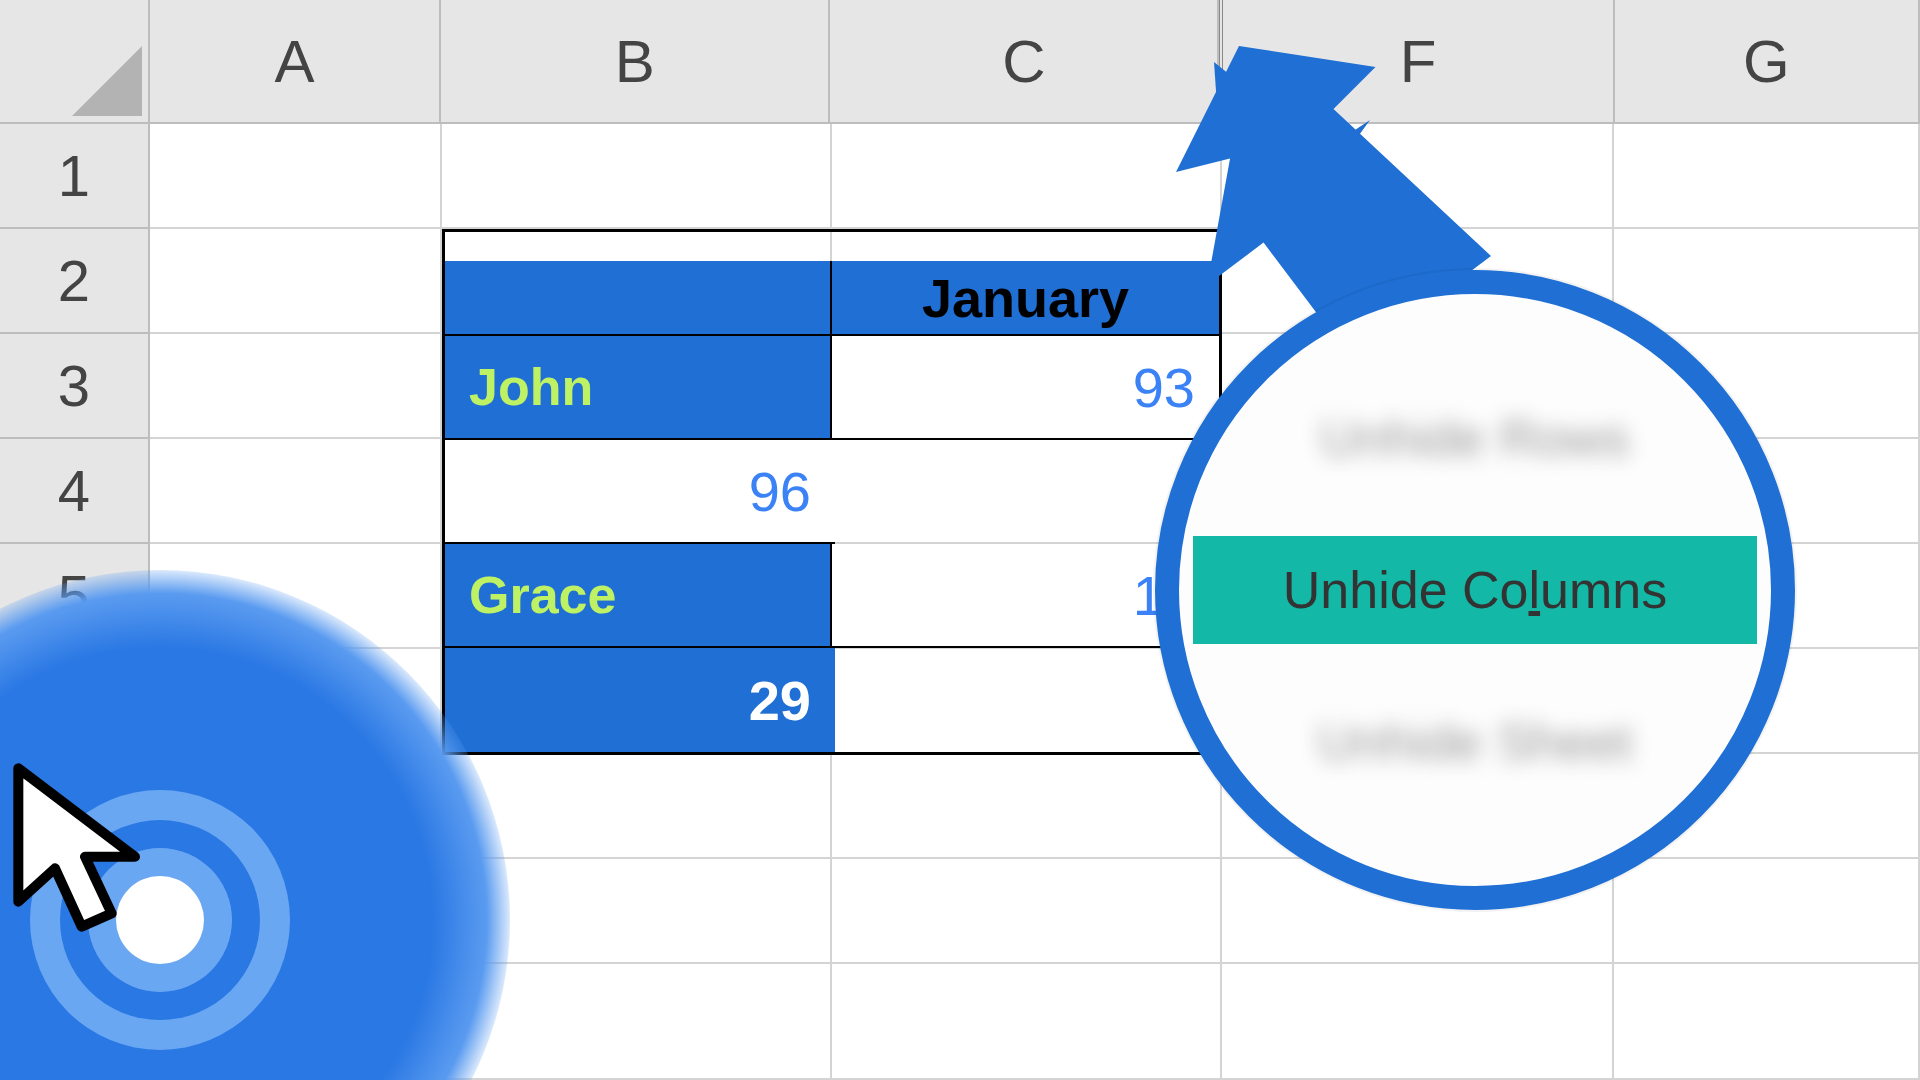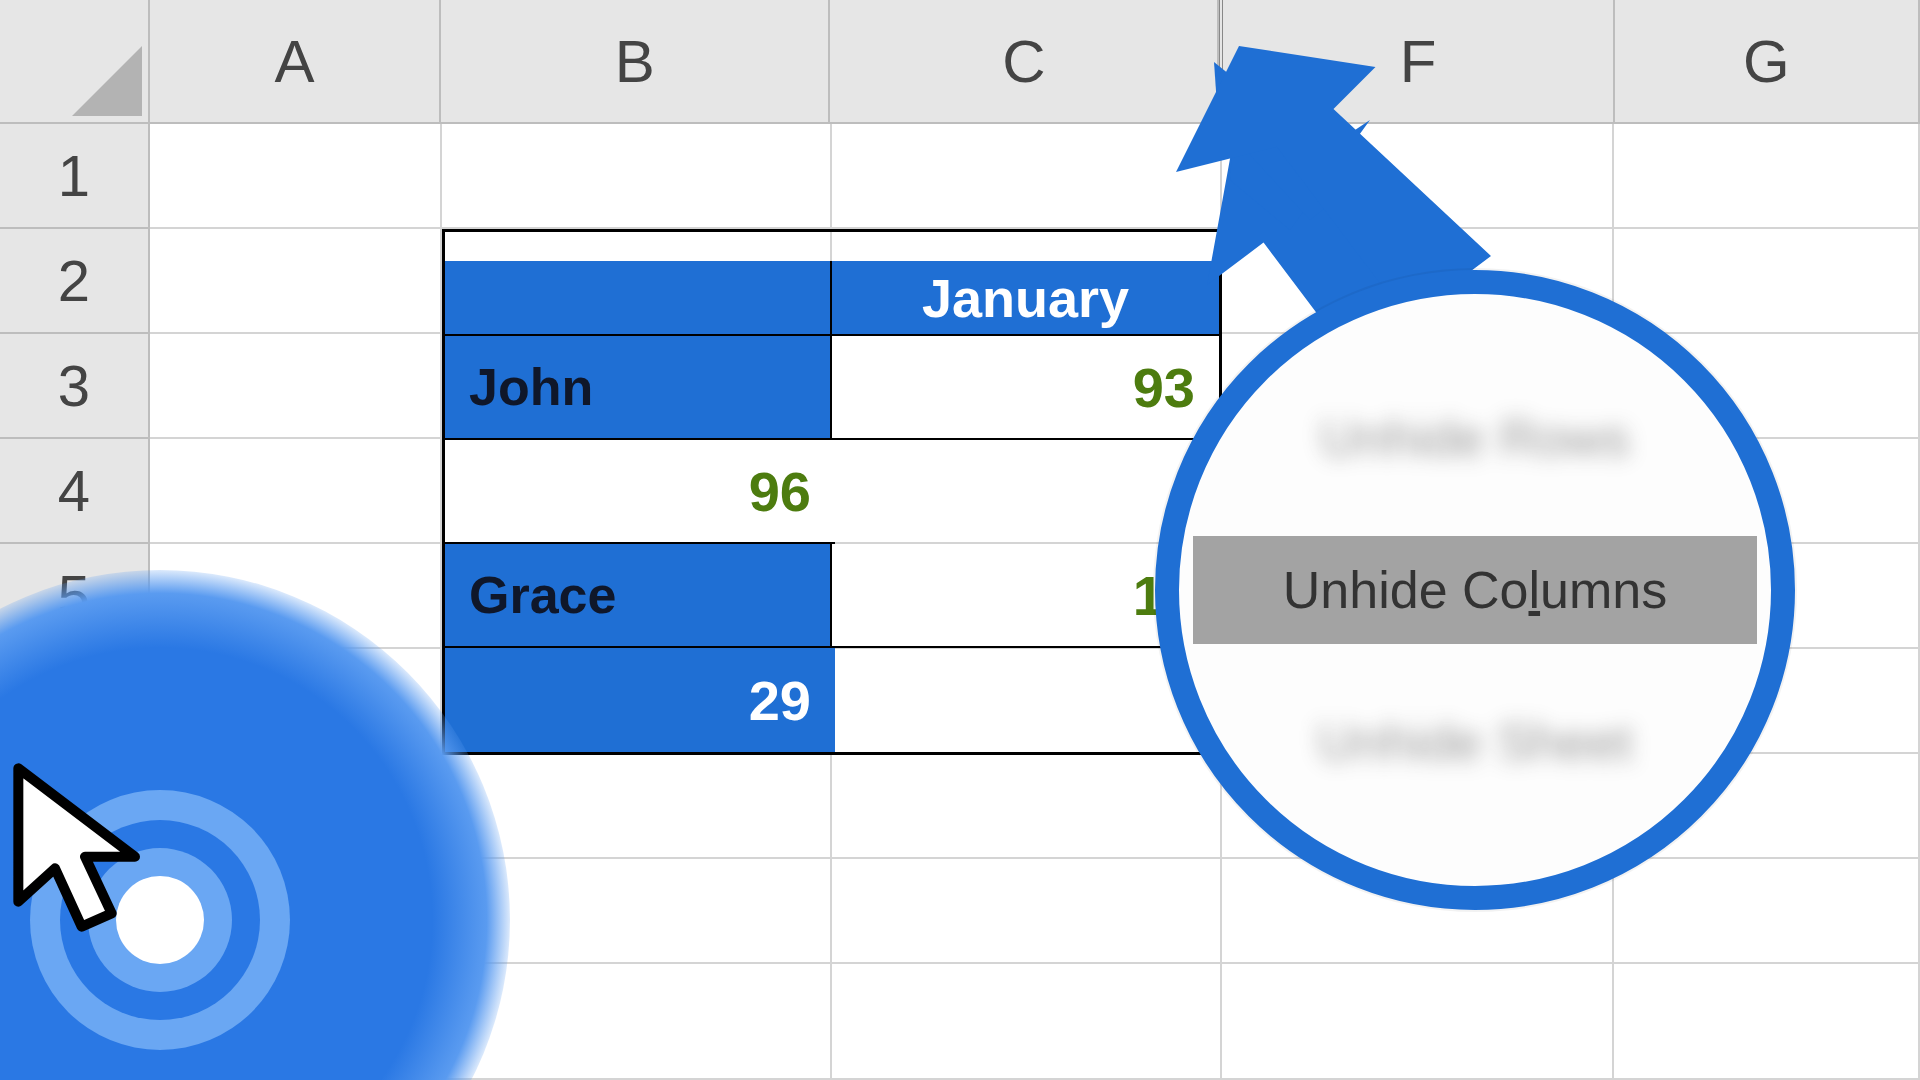--- a/index.html
+++ b/index.html
@@ -35,33 +35,33 @@
   .gcol-G { width: 306px; }
   .grid-rows { position: absolute; inset: 0; display: flex; flex-direction: column; pointer-events: none; }
   .grow { height: 105px; border-bottom: 2px solid #d4d4d4; }
   
   
   .data-table { position: absolute; top: 105px; left: 292px; width: 780px; border: 3px solid #000; }
   .drow { display: flex; height: 104px; }
   .dcell { display: flex; align-items: center; font-size: 52px; font-weight: bold; padding: 0 24px; border-right: 2px solid #000; border-bottom: 2px solid #000; }
   .dcell:last-child { border-right: none; }
   .drow:last-child .dcell { border-bottom: none; }
-  .dcell.name { width: 390px; background: #1f6fd4; color: #0f172a; }
-  .dcell.val { width: 390px; background: #fff; color: #4d7c0f; justify-content: flex-end; font-weight: bold; font-size: 56px; }
-  .dcell.hdr { background: #1f6fd4; color: #ffffff; margin-top: 29px; }
+  .dcell.name { width: 390px; background: #1f6fd4; color: #bef264; }
+  .dcell.val { width: 390px; background: #fff; color: #3b82f6; justify-content: flex-end; font-weight: normal; font-size: 56px; }
+  .dcell.hdr { background: #1f6fd4; color: #000000; margin-top: 29px; }
   .dcell.hdr.val { justify-content: center; font-weight: bold; font-size: 54px; }
   .dcell.sumval { background: #1f6fd4; color: #fff; justify-content: flex-end; font-weight: bold; }
   
   
   .arrow { position: absolute; top: 50px; left: 1170px; pointer-events: none; }
   .magnifier { position: absolute; top: 270px; left: 1155px; width: 640px; height: 640px; border-radius: 50%; border: 24px solid #1f6fd4; background: #fdfdfd; overflow: hidden; box-shadow: 0 0 0 2px rgba(0,0,0,0.05); }
   .mag-inner { position: absolute; inset: 0; display: flex; flex-direction: column; align-items: center; justify-content: center; gap: 48px; }
   .menu-item { font-size: 52px; color: #333; padding: 20px 60px; text-align: center; white-space: nowrap; }
   .menu-item.blurred { filter: blur(10px); opacity: 0.6; color: #555; font-weight: 500; }
-  .menu-item.active { background: #a3a3a3; font-weight: 400; padding: 24px 90px; }
+  .menu-item.active { background: #14b8a6; font-weight: 400; padding: 24px 90px; }
   .underline-letter { text-decoration: underline; }
   
   
   .badge { position: absolute; left: -190px; bottom: -190px; width: 700px; height: 700px; border-radius: 50%; background: radial-gradient(circle at center, #2a78e4 0%, #2a78e4 55%, #5a9bf0 66%, transparent 72%); }
   .badge-inner { position: absolute; left: 60px; top: 60px; width: 580px; height: 580px; display: flex; align-items: center; justify-content: center; }
   .target { position: relative; width: 260px; height: 260px; }
   .ring { position: absolute; border-radius: 50%; }
   .ring.r1 { inset: 0; background: #6aa7f3; }
   .ring.r2 { inset: 30px; background: #2a78e4; }
   .ring.r3 { inset: 58px; background: #6aa7f3; }

